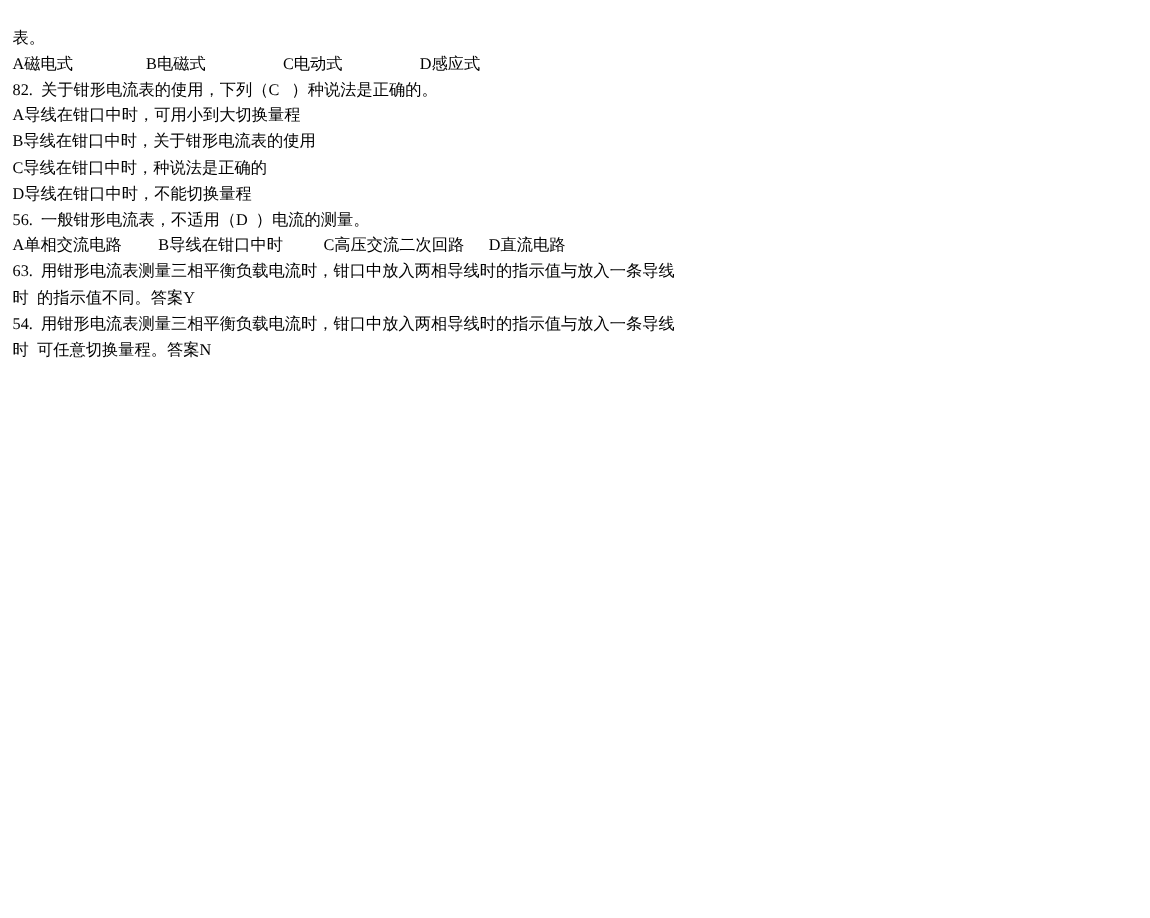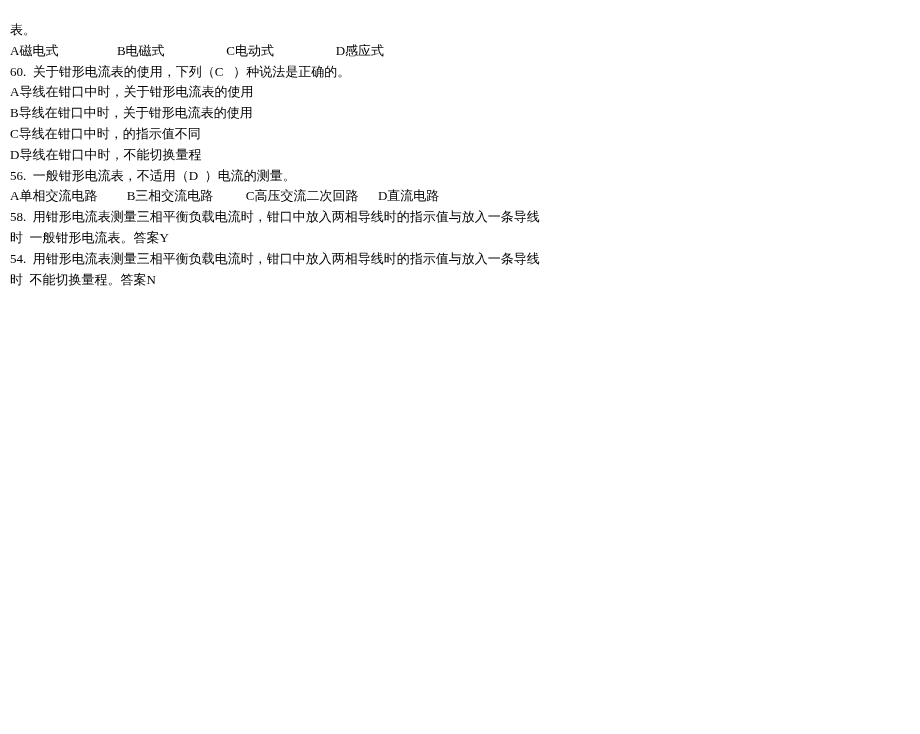--- a/index.html
+++ b/index.html
@@ -16,23 +16,23 @@
     .line {
       display: block;
       white-space: pre;
     }
   </style>
 </head>
 <body>
 
 <span class="line">表。</span>
 <span class="line">A磁电式                  B电磁式                   C电动式                   D感应式</span>
-<span class="line">60.  关于钳形电流表的使用，下列（C   ）种说法是正确的。</span>
-<span class="line">A导线在钳口中时，关于钳形电流表的使用</span>
+<span class="line">82.  关于钳形电流表的使用，下列（C   ）种说法是正确的。</span>
+<span class="line">A导线在钳口中时，可用小到大切换量程</span>
 <span class="line">B导线在钳口中时，关于钳形电流表的使用</span>
-<span class="line">C导线在钳口中时，的指示值不同</span>
+<span class="line">C导线在钳口中时，种说法是正确的</span>
 <span class="line">D导线在钳口中时，不能切换量程</span>
 <span class="line">56.  一般钳形电流表，不适用（D  ）电流的测量。</span>
-<span class="line">A单相交流电路         B三相交流电路          C高压交流二次回路      D直流电路</span>
-<span class="line">58.  用钳形电流表测量三相平衡负载电流时，钳口中放入两相导线时的指示值与放入一条导线</span>
-<span class="line">时  一般钳形电流表。答案Y</span>
+<span class="line">A单相交流电路         B导线在钳口中时          C高压交流二次回路      D直流电路</span>
+<span class="line">63.  用钳形电流表测量三相平衡负载电流时，钳口中放入两相导线时的指示值与放入一条导线</span>
+<span class="line">时  的指示值不同。答案Y</span>
 <span class="line">54.  用钳形电流表测量三相平衡负载电流时，钳口中放入两相导线时的指示值与放入一条导线</span>
-<span class="line">时  不能切换量程。答案N</span>
+<span class="line">时  可任意切换量程。答案N</span>
 
 </body></html>

